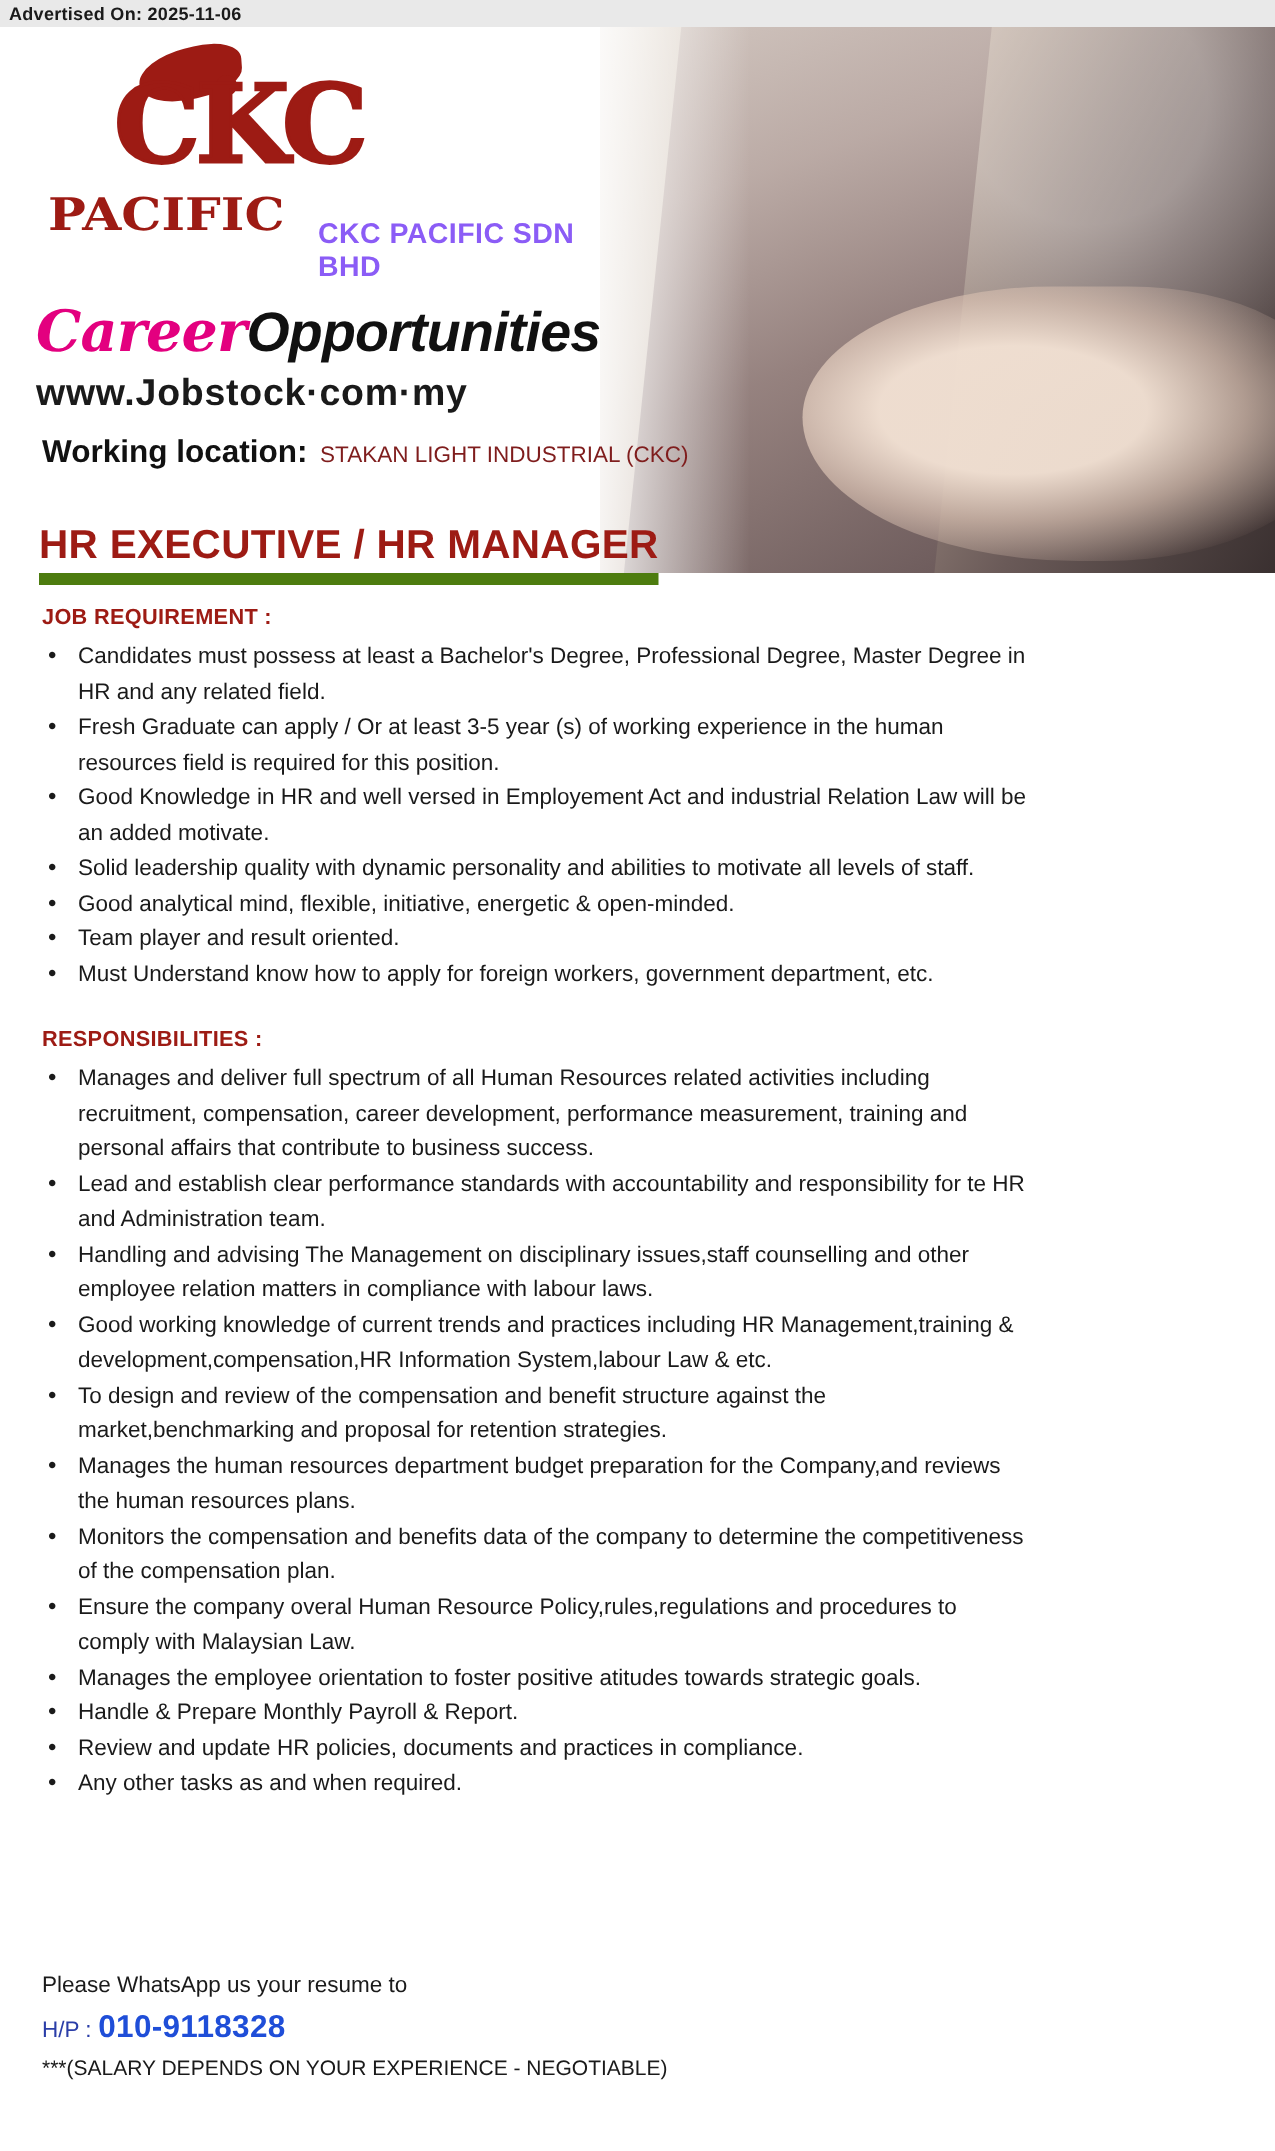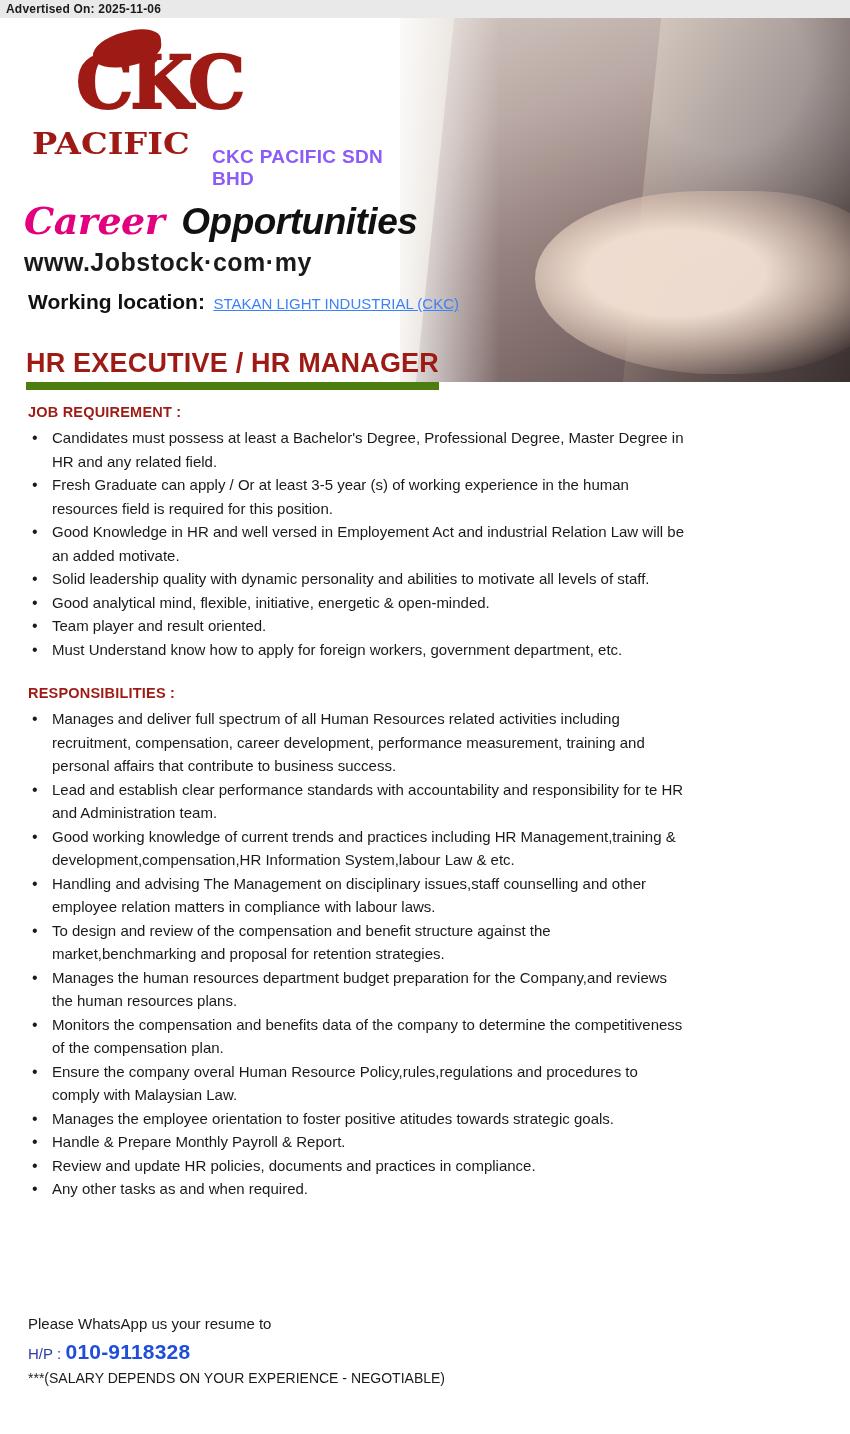--- a/index.html
+++ b/index.html
@@ -177,21 +177,21 @@
     letter-spacing: -0.5px;
     text-align: center;
   }
   .opps-word {
     font-family: "Liberation Sans", sans-serif;
     font-style: italic;
     font-weight: bold;
     font-size: 37px;
     color: #111111;
     letter-spacing: -0.5px;
-    margin-left: 17px;
+    margin-left: 0;
   }
   .website {
     position: absolute;
     top: 248px;
     left: 24px;
     font-size: 25px;
     font-weight: bold;
     color: #1a1a1a;
     letter-spacing: 0.5px;
     z-index: 4;
@@ -205,23 +205,22 @@
     z-index: 5;
     white-space: nowrap;
   }
   .working-label {
     font-size: 21px;
     font-weight: bold;
     color: #111111;
   }
   .working-value {
     font-size: 15px;
-    color: #3b82f6;
+    color: #7f1d1d;
     margin-left: 4px;
-    text-decoration: underline;
   }
 
   
   .job-title {
     position: absolute;
     top: 348px;
     left: 26px;
     font-size: 27px;
     font-weight: bold;
     color: #9d1b14;
@@ -346,22 +345,22 @@
     <li>Team player and result oriented.</li>
     <li>Must Understand know how to apply for foreign workers, government department, etc.</li>
   </ul>
 
   <div class="gap-md"></div>
 
   <div class="section-heading">RESPONSIBILITIES :</div>
   <ul class="bullets">
     <li>Manages and deliver full spectrum of all Human Resources related activities including recruitment, compensation, career development, performance measurement, training and personal affairs that contribute to business success.</li>
     <li>Lead and establish clear performance standards with accountability and responsibility for te HR and Administration team.</li>
+    <li>Handling and advising The Management on disciplinary issues,staff counselling and other employee relation matters in compliance with labour laws.</li>
     <li>Good working knowledge of current trends and practices including HR Management,training &amp; development,compensation,HR Information System,labour Law &amp; etc.</li>
-    <li>Handling and advising The Management on disciplinary issues,staff counselling and other employee relation matters in compliance with labour laws.</li>
     <li>To design and review of the compensation and benefit structure against the market,benchmarking and proposal for retention strategies.</li>
     <li>Manages the human resources department budget preparation for the Company,and reviews the human resources plans.</li>
     <li>Monitors the compensation and benefits data of the company to determine the competitiveness of the compensation plan.</li>
     <li>Ensure the company overal Human Resource Policy,rules,regulations and procedures to comply with Malaysian Law.</li>
     <li>Manages the employee orientation to foster positive atitudes towards strategic goals.</li>
     <li>Handle &amp; Prepare Monthly Payroll &amp; Report.</li>
     <li>Review and update HR policies, documents and practices in compliance.</li>
     <li>Any other tasks as and when required.</li>
   </ul>
 </div>

